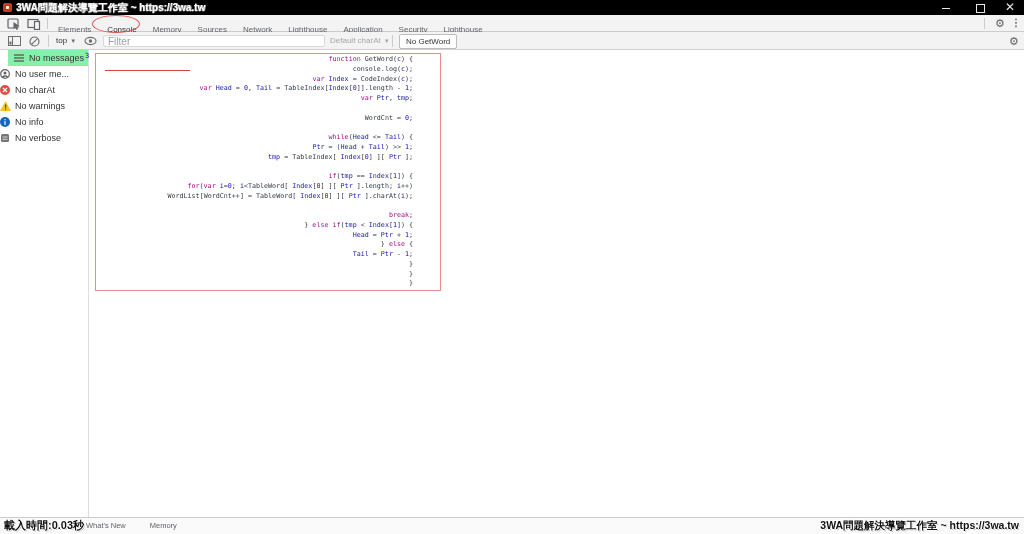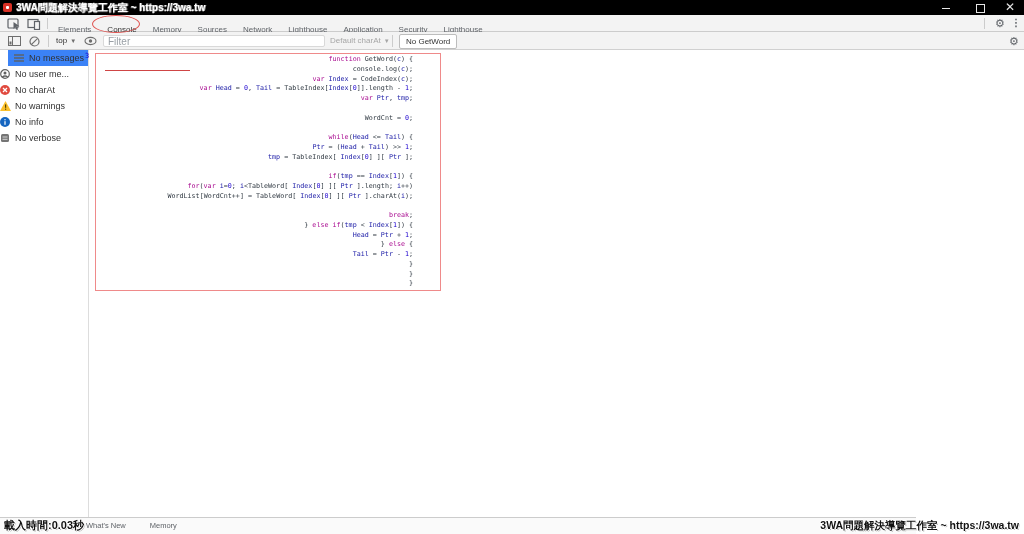--- a/index.html
+++ b/index.html
@@ -49,35 +49,35 @@
   #levels-select .arrow{font-size:6px;margin-left:3px;}
   #sep-conbar2{left:392px;top:35px;height:12px;}
   #no-issues{left:399px;top:34px;height:13px;line-height:13px;padding:0 6px;border:1px solid #bdbdbd;
        border-radius:2px;background:#fff;font-size:8px;color:#333;}
   #gear-conbar{left:1006px;top:33px;width:16px;height:16px;font-size:11px;color:#5f6368;text-align:center;line-height:16px;}
 
   
   #sidebar{left:0;top:50px;width:88px;}
   #sidebar-divider{left:88px;top:50px;width:1px;height:467px;background:#ddd;}
   .side-item{position:relative;height:16px;display:flex;align-items:center;padding-left:0;font-size:9px;color:#333;white-space:nowrap;}
-  .side-item.selected{background:#3b82f6;margin-left:8px;padding-left:6px;}
+  .side-item.selected{background:#86efac;margin-left:8px;padding-left:6px;}
   .side-item .ic{width:10px;height:10px;margin-right:5px;flex:0 0 auto;}
   .side-item .lbl{overflow:hidden;}
 
   
   #code-box{left:95px;top:53px;width:346px;height:238px;border:1px solid var(--red-box);box-sizing:border-box;background:#fff;}
   #code-pre{left:103px;top:55px;margin:0;font-family:"DejaVu Sans Mono",monospace;font-size:6.7px;white-space:pre;}
   .code-line{height:9.75px;line-height:9.75px;text-align:right;}
   .kw{color:var(--kw);} .vr{color:var(--vr);} .num{color:var(--num);} .pl{color:var(--pl);}
   #console-oval{left:92px;top:15px;width:46px;height:16px;border:1.5px solid var(--red-oval);border-radius:50%;}
   #log-underline{left:105px;top:70px;width:85px;border-top:1.5px solid var(--red-line);}
   #stray-mark{left:85px;top:52px;font-size:7px;color:var(--num);font-family:"DejaVu Sans Mono",monospace;}
 
   
-  #drawer{left:0;top:517px;width:916px;height:17px;background:#fafafa;border-top:1px solid #ccc;box-sizing:border-box;}
+  #drawer{left:0;top:517px;width:1024px;height:17px;background:#fafafa;border-top:1px solid #ccc;box-sizing:border-box;}
   #drawer-tabs{position:absolute;left:74px;top:0;height:16px;display:flex;}
   .drawer-tab{padding:0 12px;height:16px;line-height:16px;font-size:7.5px;color:#5f6368;white-space:nowrap;}
 
   
   .stamp{font-weight:bold;color:#111;white-space:nowrap;
      text-shadow:-1px 0 0 #fff,1px 0 0 #fff,0 -1px 0 #fff,0 1px 0 #fff,1px 1px 0 rgba(120,120,120,.6);}
   #load-time{left:4px;top:518px;font-size:11px;}
   #watermark{right:5px;top:519px;font-size:10.5px;}
 
   svg{display:block;}

